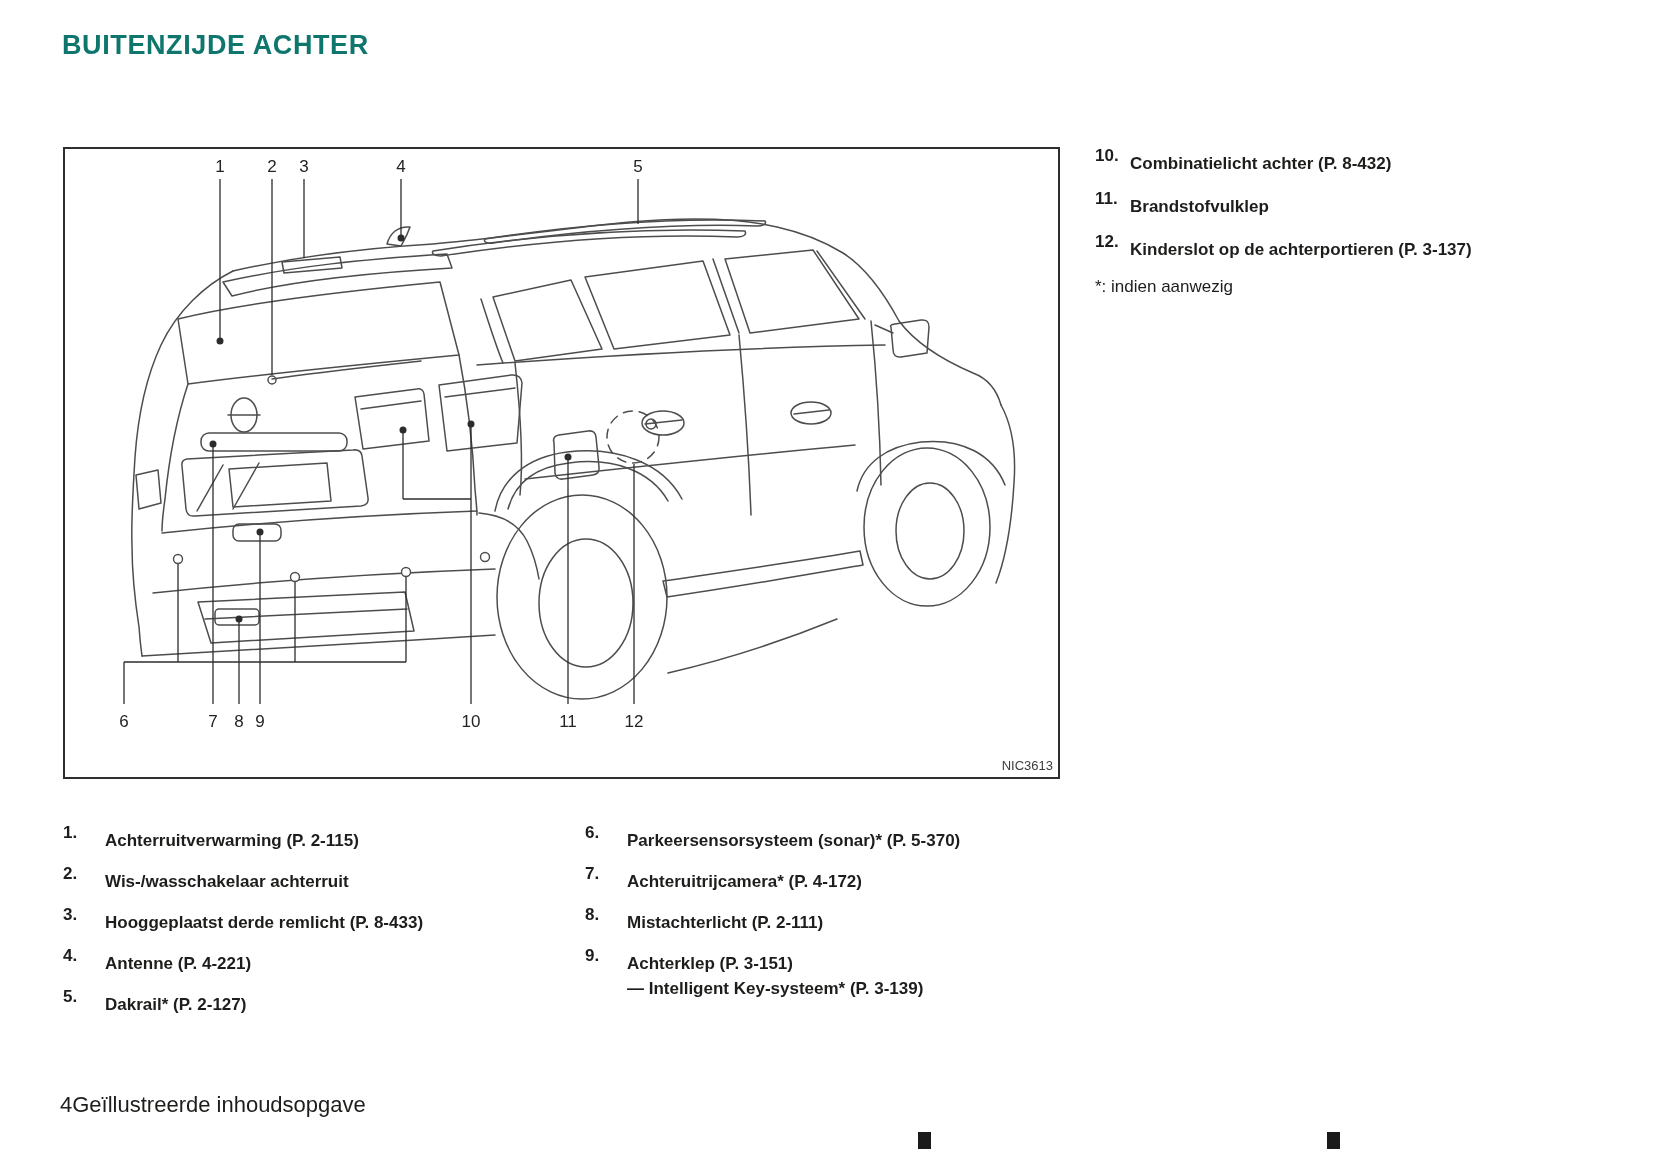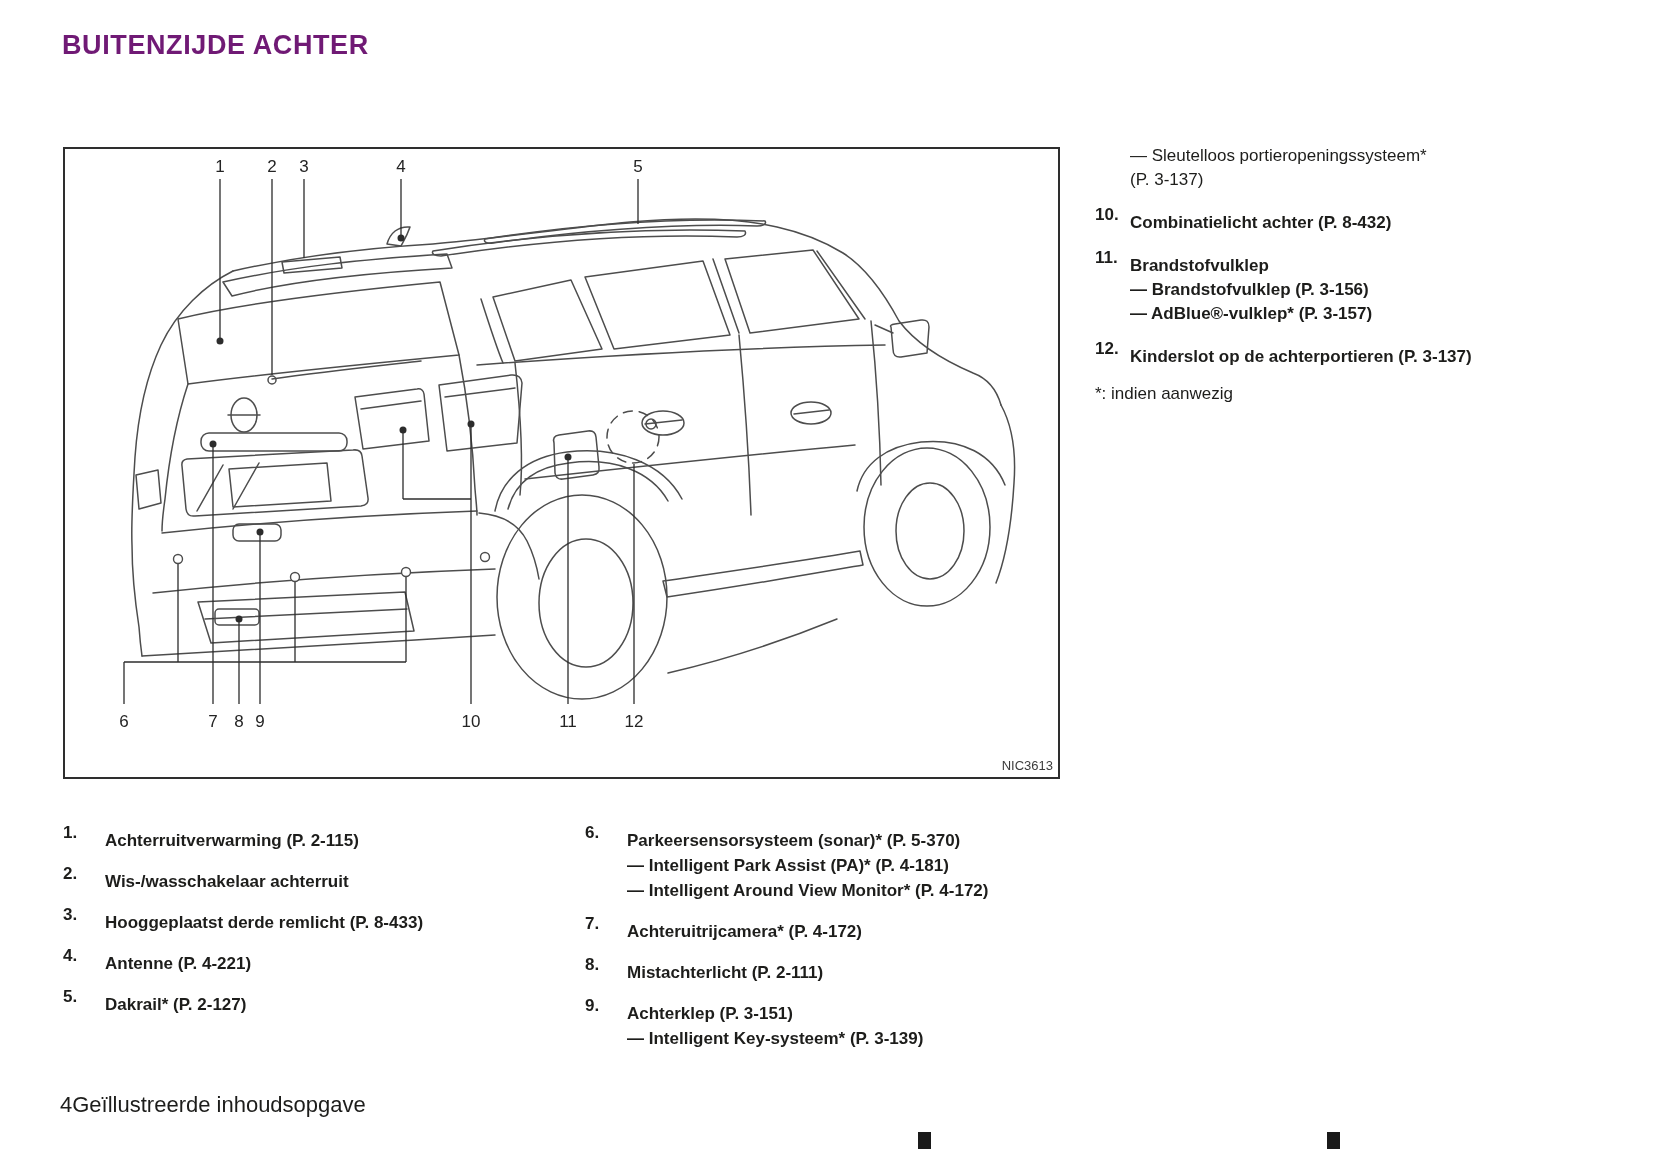--- a/index.html
+++ b/index.html
@@ -1,19 +1,19 @@
 <!DOCTYPE html>
 <html><head>
 <meta charset="utf-8">
 <style>
   html,body{margin:0;padding:0;background:#fff;}
   .page{position:relative;width:1653px;height:1149px;background:#ffffff;overflow:hidden;
         font-family:"Liberation Sans", sans-serif;color:#1d1d1b;}
   .page-title{position:absolute;left:62px;top:30px;font-size:27px;font-weight:600;
-        letter-spacing:.6px;margin:0;color:#701a75;text-align:center;}
+        letter-spacing:.6px;margin:0;color:#0f766e;text-align:center;}
   .figure-frame{position:absolute;left:63px;top:147px;width:997px;height:632px;
         border:2px solid #2e2e2e;box-sizing:border-box;background:#fff;}
   .art path,.art ellipse,.art circle,.art rect{fill:none;stroke:#4d4d4d;stroke-width:1.5;
         stroke-linecap:round;stroke-linejoin:round;}
   .callouts path,.callouts line{stroke:#2c2c2c;stroke-width:1.3;fill:none;}
   .callouts circle.dot{fill:#2c2c2c;stroke:none;}
   .callouts circle.sensor{fill:#fff;stroke:#4d4d4d;stroke-width:1.4;}
   .cl{font-family:"Liberation Sans",sans-serif;font-size:17px;font-weight:500;
         fill:#242424;text-anchor:middle;}
   .figcode{font-family:"Liberation Sans",sans-serif;font-size:13px;fill:#3c3c3c;text-anchor:end;}
@@ -179,38 +179,30 @@
         <text class="cl" x="406" y="578">10</text>
         <text class="cl" x="503" y="578">11</text>
         <text class="cl" x="569" y="578">12</text>
       </g>
 
       <text class="figcode" x="988" y="621">NIC3613</text>
     </svg>
   </div>
 
   <aside class="sidebar-legend">
-    <div class="cont">
-      <div>— Sleutelloos portieropeningssysteem*</div>
-      <div>(P. 3-137)</div>
-    </div>
     <div id="sidebar-items">
   <div class="legend-item">
     <span class="num">10.</span>
     <span class="txt">Combinatielicht achter (P. 8-432)</span>
     <div class="subs"></div>
   </div>
 
   <div class="legend-item">
     <span class="num">11.</span>
     <span class="txt">Brandstofvulklep</span>
-    <div class="subs">
-            <div>— Brandstofvulklep (P. 3-156)</div>
-            <div>— AdBlue®-vulklep* (P. 3-157)</div>
-          </div>
   </div>
 
   <div class="legend-item">
     <span class="num">12.</span>
     <span class="txt">Kinderslot op de achterportieren (P. 3-137)</span>
     <div class="subs"></div>
   </div>
 </div>
     <div class="footnote">*: indien aanwezig</div>
   </aside>
@@ -242,24 +234,20 @@
   <div class="legend-item">
     <span class="num">5.</span>
     <span class="txt">Dakrail* (P. 2-127)</span>
     <div class="subs"></div>
   </div>
 </section>
   <section class="legend-bottom-right" id="legend-right">
   <div class="legend-item">
     <span class="num">6.</span>
     <span class="txt">Parkeersensorsysteem (sonar)* (P. 5-370)</span>
-    <div class="subs">
-          <div>— Intelligent Park Assist (PA)* (P. 4-181)</div>
-          <div>— Intelligent Around View Monitor* (P. 4-172)</div>
-        </div>
   </div>
 
   <div class="legend-item">
     <span class="num">7.</span>
     <span class="txt">Achteruitrijcamera* (P. 4-172)</span>
     <div class="subs"></div>
   </div>
 
   <div class="legend-item">
     <span class="num">8.</span>

